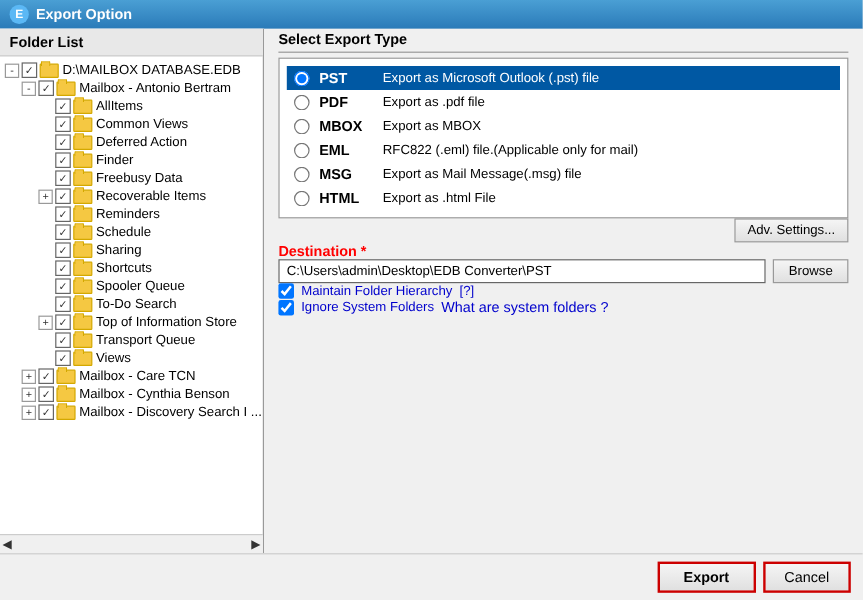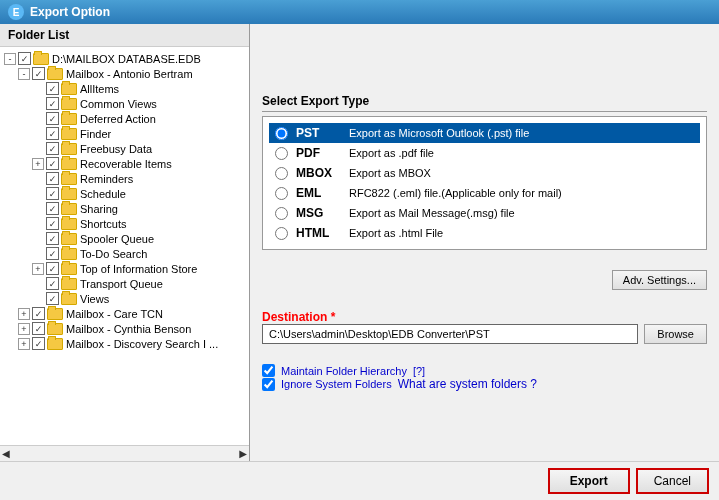--- a/index.html
+++ b/index.html
@@ -15,42 +15,42 @@
       gap: 6px;
     }
     .title-bar-icon { width: 16px; height: 16px; background: #5bb8f5; border-radius: 50%; display: flex; align-items: center; justify-content: center; font-size: 10px; color: white; font-weight: bold; }
     .title-bar-text { font-size: 12px; font-weight: bold; }
 
     .main-container { display: flex; flex-direction: column; height: 476px; background: #f0f0f0; }
 
     .content-row { display: flex; flex: 1; }
 
     
-    .left-panel { width: 250px; border-right: 1px solid #999; background: white; display: flex; flex-direction: column; }
+    .left-panel { width: 220px; border-right: 1px solid #999; background: white; display: flex; flex-direction: column; }
     .panel-header { background: #e8e8e8; padding: 4px 8px; font-weight: bold; border-bottom: 1px solid #ccc; font-size: 12px; }
     .tree-container { flex: 1; overflow-y: auto; overflow-x: auto; padding: 4px 0; }
 
     .tree-item { display: flex; align-items: center; padding: 1px 0; cursor: pointer; white-space: nowrap; }
     .indent1 { padding-left: 4px; }
     .indent2 { padding-left: 18px; }
     .indent3 { padding-left: 32px; }
 
     .expand-btn { width: 12px; height: 12px; display: inline-flex; align-items: center; justify-content: center; border: 1px solid #999; background: white; color: #333; font-size: 9px; margin-right: 2px; cursor: pointer; flex-shrink: 0; }
     .expand-placeholder { width: 14px; flex-shrink: 0; }
 
     .checkbox { width: 13px; height: 13px; border: 1px solid #666; background: white; display: inline-flex; align-items: center; justify-content: center; margin-right: 2px; flex-shrink: 0; }
     .checkbox.checked::after { content: '✓'; font-size: 9px; color: #333; }
 
     .folder-icon { width: 16px; height: 12px; background: #f5c842; border: 1px solid #d4a800; border-radius: 1px; margin-right: 3px; flex-shrink: 0; position: relative; }
     .folder-icon::before { content: ''; position: absolute; top: -3px; left: 0; width: 6px; height: 3px; background: #f5c842; border: 1px solid #d4a800; border-bottom: none; border-radius: 1px 1px 0 0; }
 
     .tree-label { font-size: 11px; }
 
     
-    .right-panel { flex: 1; padding: 25px 12px; display: flex; flex-direction: column; gap: 20px; justify-content: center; }
+    .right-panel { flex: 1; padding: 2px 12px; display: flex; flex-direction: column; gap: 0; }
     .section-header { font-weight: bold; font-size: 12px; color: #000; border-bottom: 1px solid #999; padding-bottom: 3px; margin-bottom: 4px; }
 
     .export-type-box { border: 1px solid #999; background: white; padding: 6px; }
     .radio-row { display: flex; align-items: center; padding: 3px 6px; gap: 8px; cursor: pointer; }
     .radio-row.selected { background: #0058a3; color: white; }
     .radio-row input[type=radio] { margin: 0; flex-shrink: 0; }
     .radio-label { font-weight: bold; width: 45px; flex-shrink: 0; }
     .radio-desc { font-size: 11px; }
 
     .adv-settings-row { display: flex; justify-content: flex-end; }

